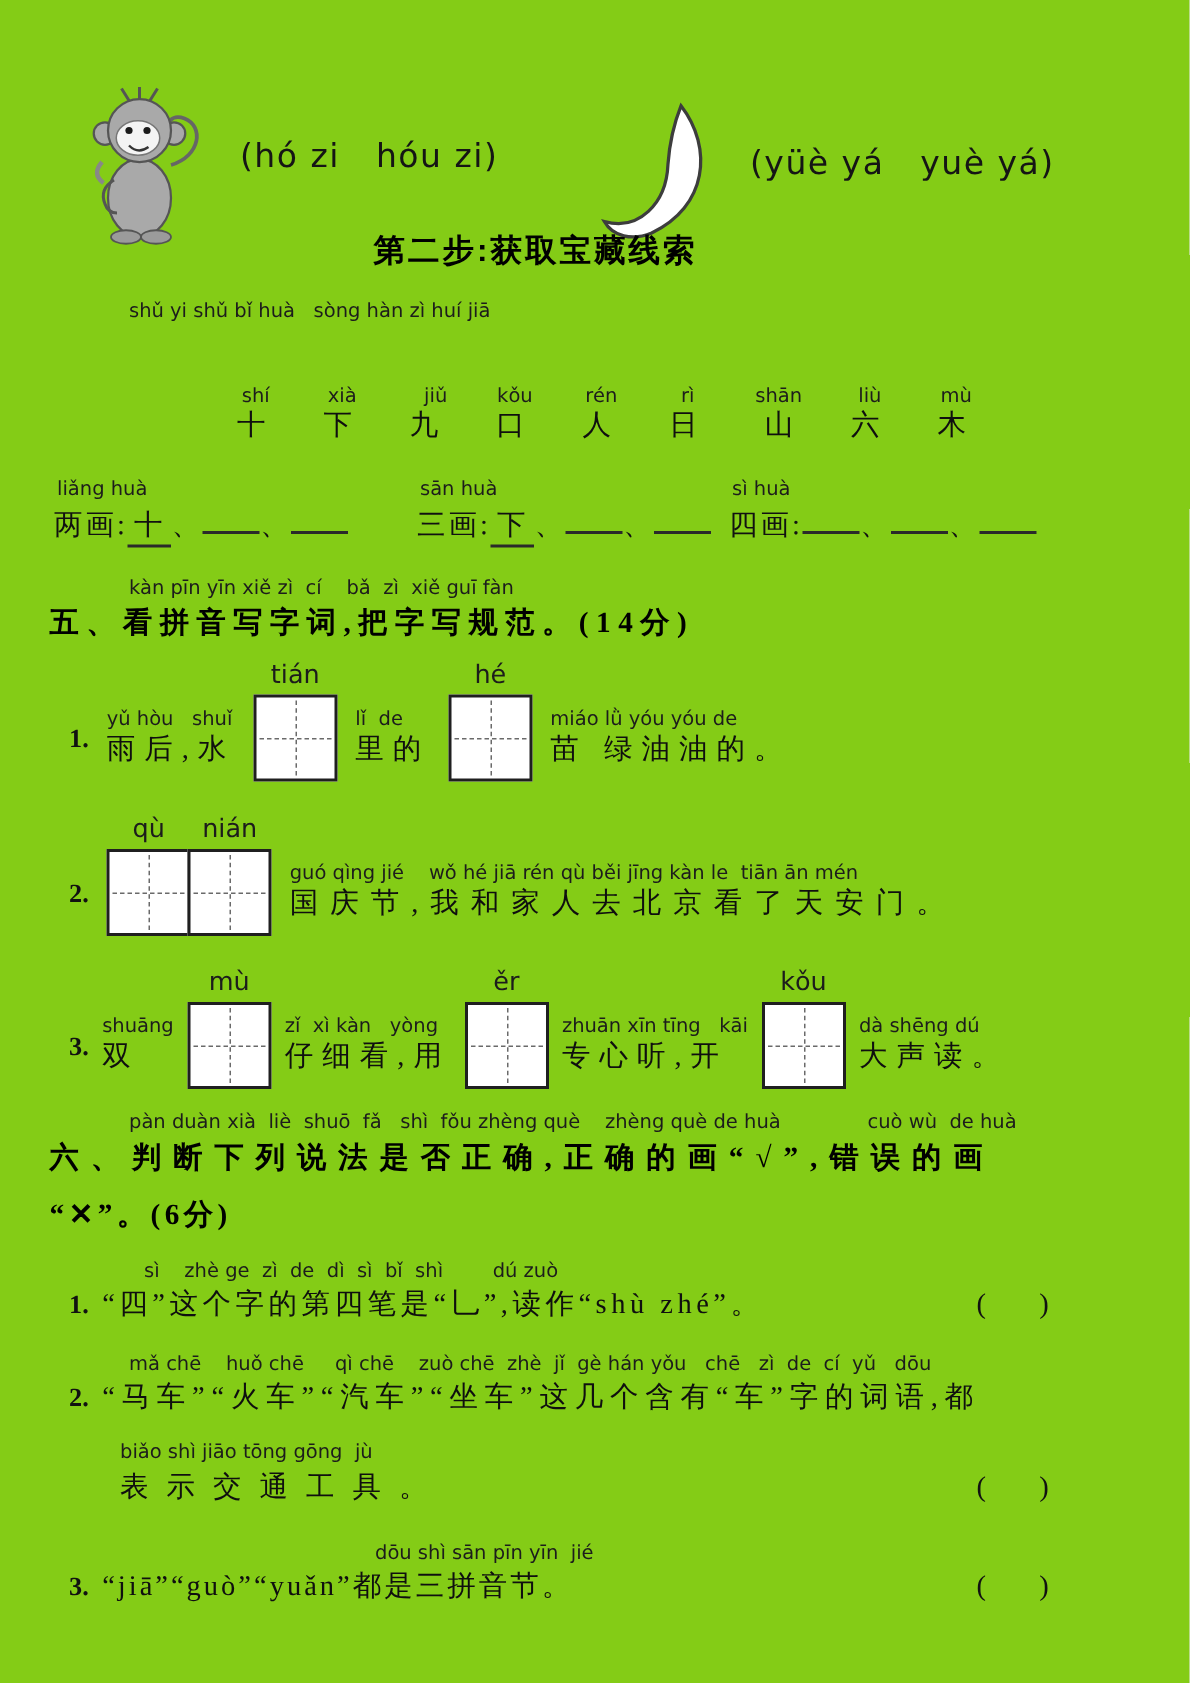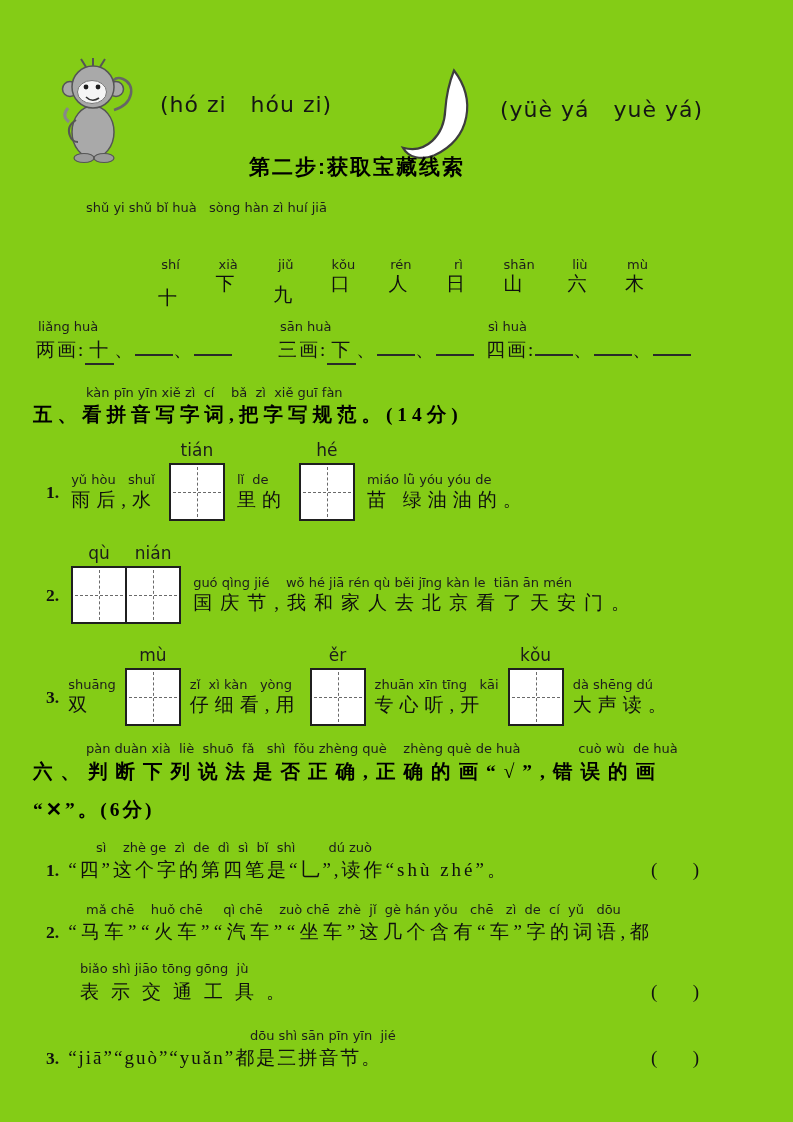--- a/index.html
+++ b/index.html
@@ -61,45 +61,45 @@
     </svg>
   </div>
 
   <div class="abs capt" style="left:500px;top:97px;">(yüè yá   yuè yá)</div>
 
   <div class="abs hdr" style="left:0;top:153px;width:714px;text-align:center;">第二步:获取宝藏线索</div>
 
   <div class="abs py" style="left:86px;top:201px;">shǔ yi shǔ bǐ huà   sòng hàn zì huí jiā</div>
 
   <div class="abs" style="left:158px;top:258px;width:492px;display:flex;justify-content:space-between;">
-    <div class="seg" style="align-items:center;gap:16px;">
+    <div class="seg" style="align-items:center;gap:2px;">
       <span class="py">shí</span>
       <span class="tx">十</span>
       </div>
     <div class="seg" style="align-items:center;gap:2px;">
       <span class="py">xià</span>
       <span class="tx">下</span>
       </div>
-    <div class="seg" style="align-items:center;gap:13px;">
+    <div class="seg" style="align-items:flex-end;gap:2px;">
       <span class="py">jiǔ</span>
       <span class="tx">九</span>
       </div>
     <div class="seg" style="align-items:center;gap:2px;">
       <span class="py">kǒu</span>
       <span class="tx">口</span>
       </div>
     <div class="seg" style="align-items:center;gap:2px;">
       <span class="py">rén</span>
       <span class="tx">人</span>
       </div>
     <div class="seg" style="align-items:center;gap:2px;">
       <span class="py">rì</span>
       <span class="tx">日</span>
       </div>
-    <div class="seg" style="align-items:flex-start;gap:2px;">
+    <div class="seg" style="align-items:flex-end;gap:2px;">
       <span class="py">shān</span>
       <span class="tx">山</span>
       </div>
     <div class="seg" style="align-items:center;gap:2px;">
       <span class="py">liù</span>
       <span class="tx">六</span>
       </div>
     <div class="seg" style="align-items:center;gap:2px;">
       <span class="py">mù</span>
       <span class="tx">木</span>

